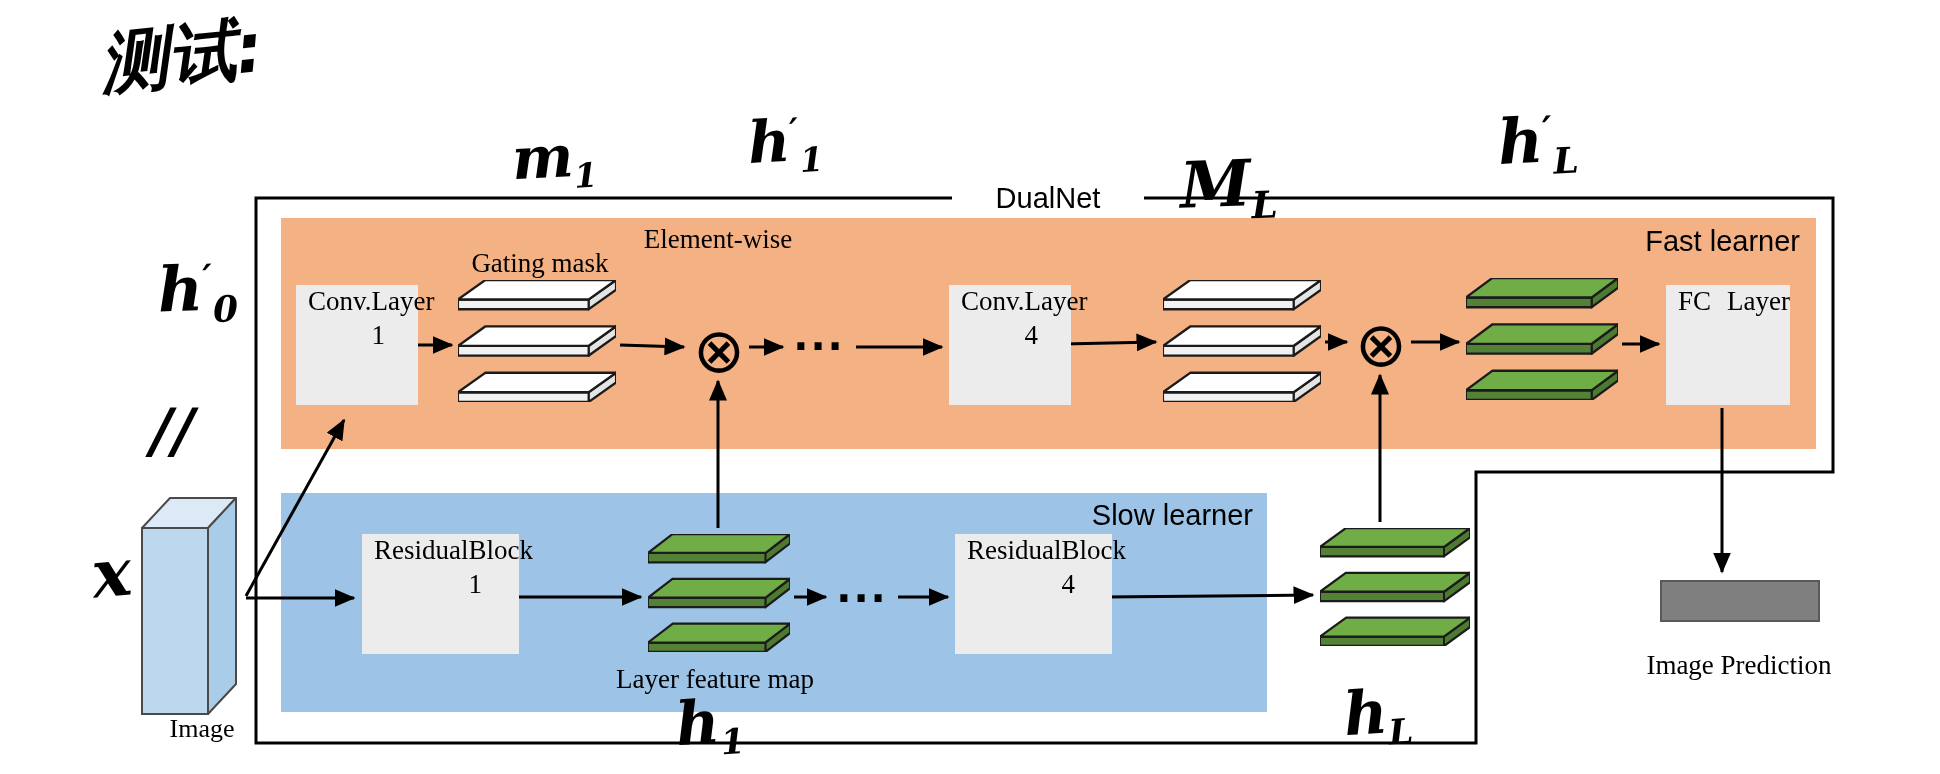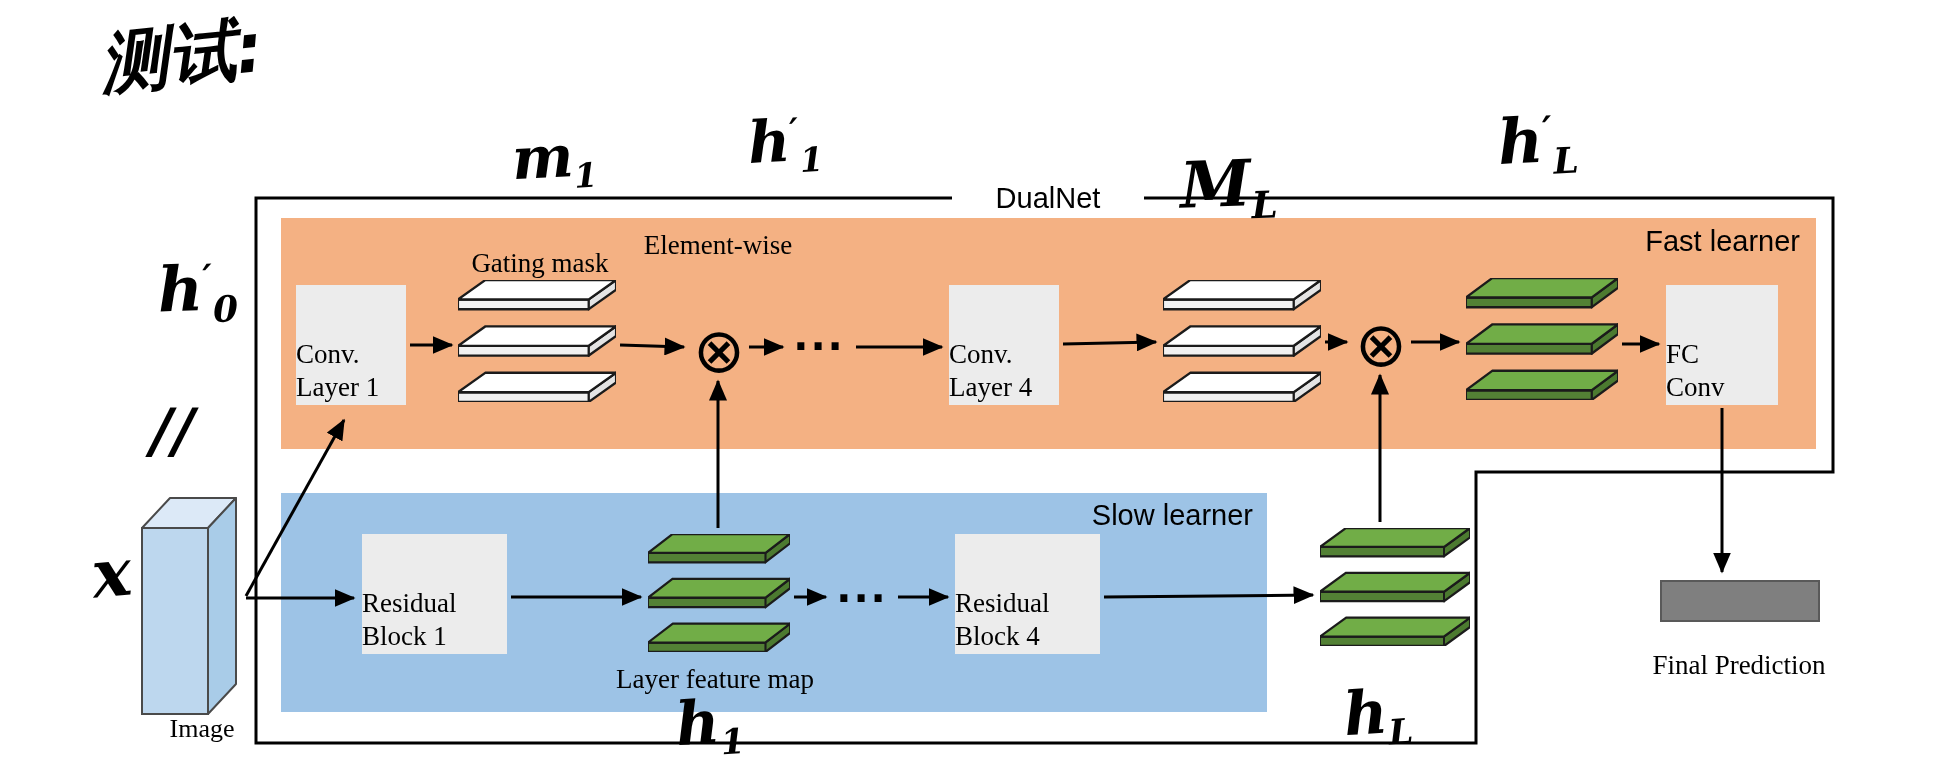--- a/index.html
+++ b/index.html
@@ -8,22 +8,22 @@
   .abs{position:absolute;}
   
   .panel{position:absolute;z-index:1;}
   .panel-fast{background:#F4B183;}
   .panel-slow{background:#9DC3E6;}
   
   #wires{position:absolute;left:0;top:0;z-index:4;pointer-events:none;}
   .frame{fill:none;stroke:#000;stroke-width:3;}
   .arrow{stroke:#000;stroke-width:3;fill:none;marker-end:url(#ah);}
   
-  .gbox{position:absolute;z-index:5;background:#ECECEC;display:flex;flex-direction:column;
-        justify-content:flex-end;font-size:27px;line-height:1.25;
+  .gbox{position:absolute;z-index:5;background:#ECECEC;display:flex;flex-direction:row;
+        justify-content:space-between;padding-left:12px;font-size:27px;line-height:1.25;
         font-family:"Liberation Serif",serif;}
   
   .lab-serif{position:absolute;z-index:5;font-family:"Liberation Serif",serif;font-size:27px;line-height:1.15;}
   .lab-sans{position:absolute;z-index:6;font-family:"Liberation Sans",sans-serif;font-size:29px;line-height:1.1;}
   .center{text-align:center;}
   .right{text-align:right;}
   .title-chip{background:#ffffff;padding:0 8px;}
   
   .stack{position:absolute;z-index:5;}
   .stack svg{display:block;}
@@ -106,21 +106,21 @@
   </div>
 
   <div class="lab-serif center" style="left:440px;top:248px;width:200px">Gating mask</div>
 
   <div class="stack" style="left:458px;top:280px;--face-top:#ffffff;--face-front:#f1f1f1;--face-side:#e4e4e4">
     <svg width="158" height="122" viewBox="0 0 150 100" preserveAspectRatio="none">
         <use href="#plates"></use>
       </svg>
   </div>
 
-  <div class="lab-serif center" style="left:606px;top:230px;width:224px">
+  <div class="lab-serif center" style="left:606px;top:224px;width:224px">
     <span style="display:block">Element-wise</span>
   </div>
 
   <div class="otimes" style="left:691px;top:323px">⊗</div>
 
   <div class="dots" style="left:786px;top:320px;width:66px;height:52px">···</div>
 
   <div class="gbox" style="left:949px;top:285px;width:110px;height:120px">
     <span>Conv.</span>
     <span>Layer 4</span>
@@ -136,21 +136,21 @@
 
   <div class="stack" style="left:1466px;top:278px;--face-top:#71AD47;--face-front:#538135;--face-side:#4c7a30">
     <svg width="152" height="122" viewBox="0 0 150 100" preserveAspectRatio="none">
         <use href="#plates"></use>
       </svg>
   </div>
 
 
   <div class="gbox" style="left:1666px;top:285px;width:112px;height:120px">
     <span>FC</span>
-    <span>Conv</span>
+    <span>Layer</span>
   </div>
 
   <div class="gbox" style="left:362px;top:534px;width:145px;height:120px">
     <span>Residual</span>
     <span>Block 1</span>
   </div>
 
   <div class="stack" style="left:648px;top:534px;--face-top:#71AD47;--face-front:#538135;--face-side:#4c7a30">
     <svg width="142" height="118" viewBox="0 0 150 100" preserveAspectRatio="none">
         <use href="#plates"></use>
@@ -175,21 +175,21 @@
   <div class="abs" style="left:138px;top:472px;z-index:5">
     <svg width="112" height="248" viewBox="0 0 112 248">
       <polygon points="4,56 32,26 98,26 70,56" fill="#DCE9F7" stroke="#4a4a4a" stroke-width="2" stroke-linejoin="round"></polygon>
       <polygon points="70,56 98,26 98,212 70,242" fill="#A9CCE8" stroke="#4a4a4a" stroke-width="2" stroke-linejoin="round"></polygon>
       <rect x="4" y="56" width="66" height="186" fill="#BDD7EE" stroke="#4a4a4a" stroke-width="2"></rect>
     </svg>
   </div>
   <div class="lab-serif center" style="left:146px;top:714px;width:112px;font-size:26px">Image</div>
 
   <div class="predbar" style="left:1660px;top:580px;width:156px;height:38px"></div>
-  <div class="lab-serif center" style="left:1614px;top:650px;width:250px">Final Prediction</div>
+  <div class="lab-serif center" style="left:1614px;top:650px;width:250px">Image Prediction</div>
 
   <div class="hw" style="left:100px;top:22px;font-size:68px;transform:rotate(-6deg);font-family:'DejaVu Sans',sans-serif">测试:</div>
 
   <div class="hw" style="left:512px;top:128px;font-size:58px;transform:rotate(-3deg)"><span>m</span><span class="sub">1</span></div>
 
   <div class="hw" style="left:748px;top:112px;font-size:58px;transform:rotate(-3deg)"><span>h</span><span class="sup">′</span><span class="sub">1</span></div>
 
   <div class="hw" style="left:1180px;top:152px;font-size:64px;transform:rotate(-2deg)"><span>M</span><span class="sub">L</span></div>
 
   <div class="hw" style="left:1498px;top:110px;font-size:62px;transform:rotate(-3deg)"><span>h</span><span class="sup">′</span><span class="sub">L</span></div>

